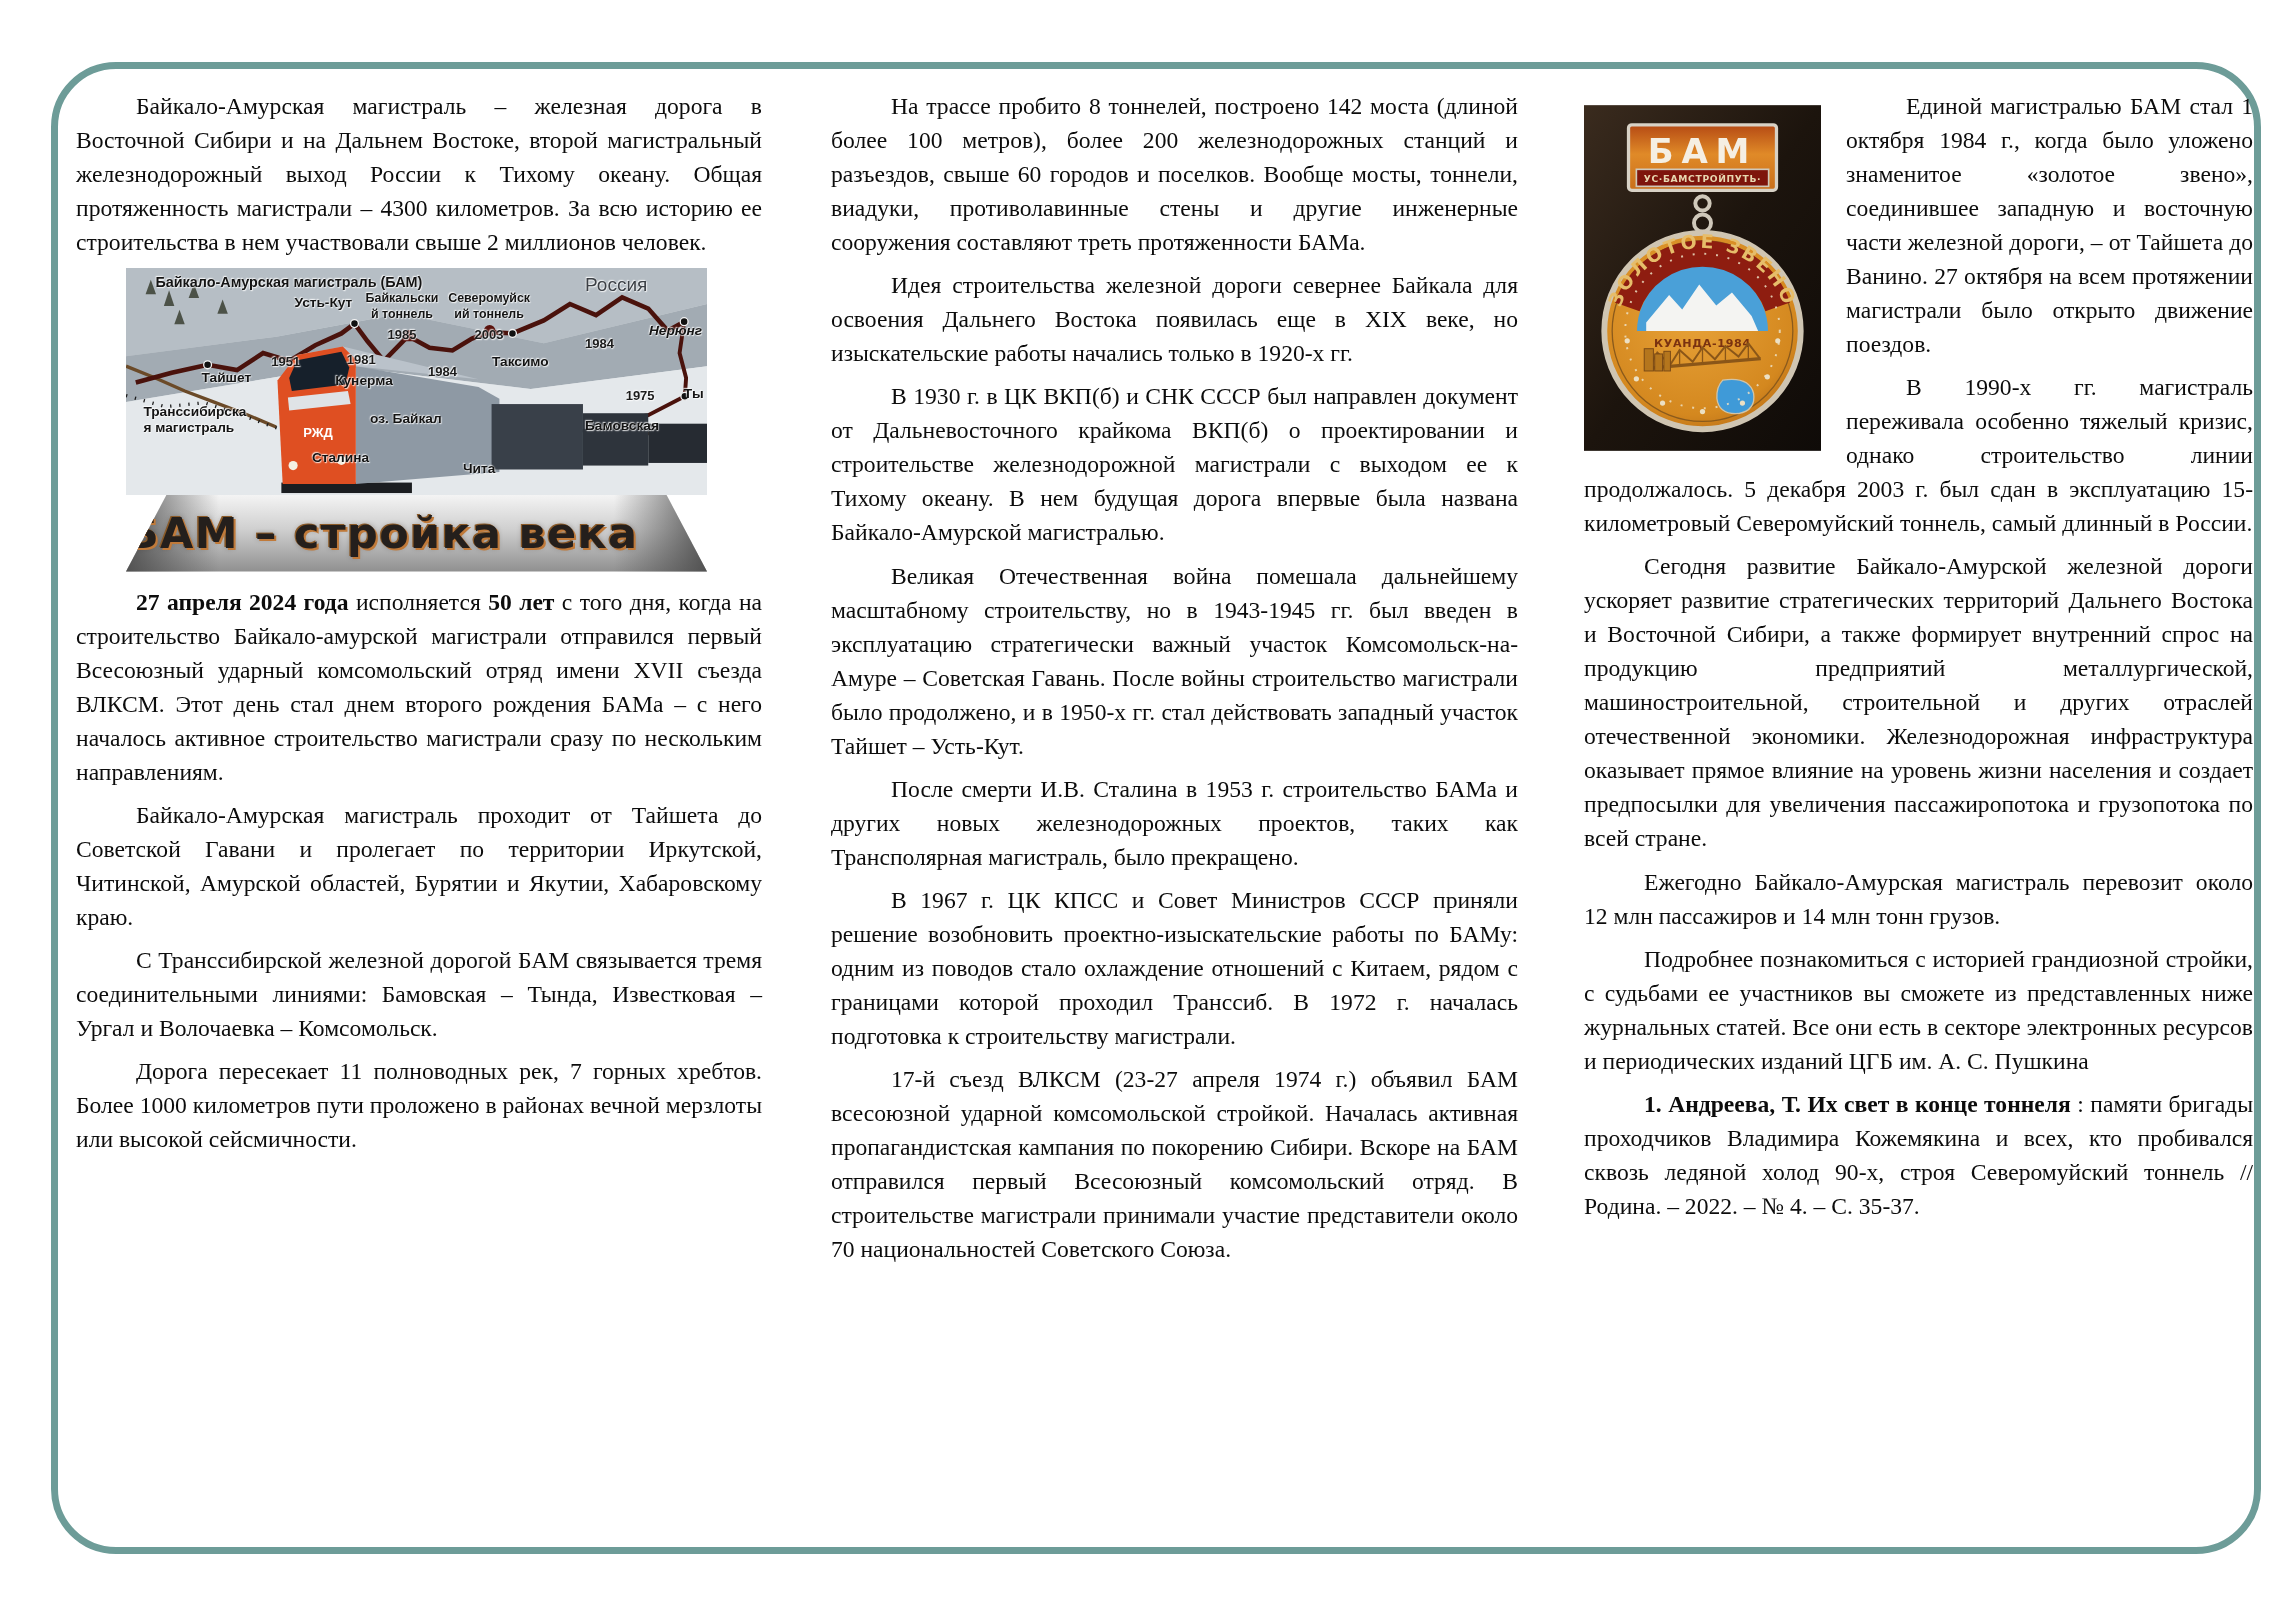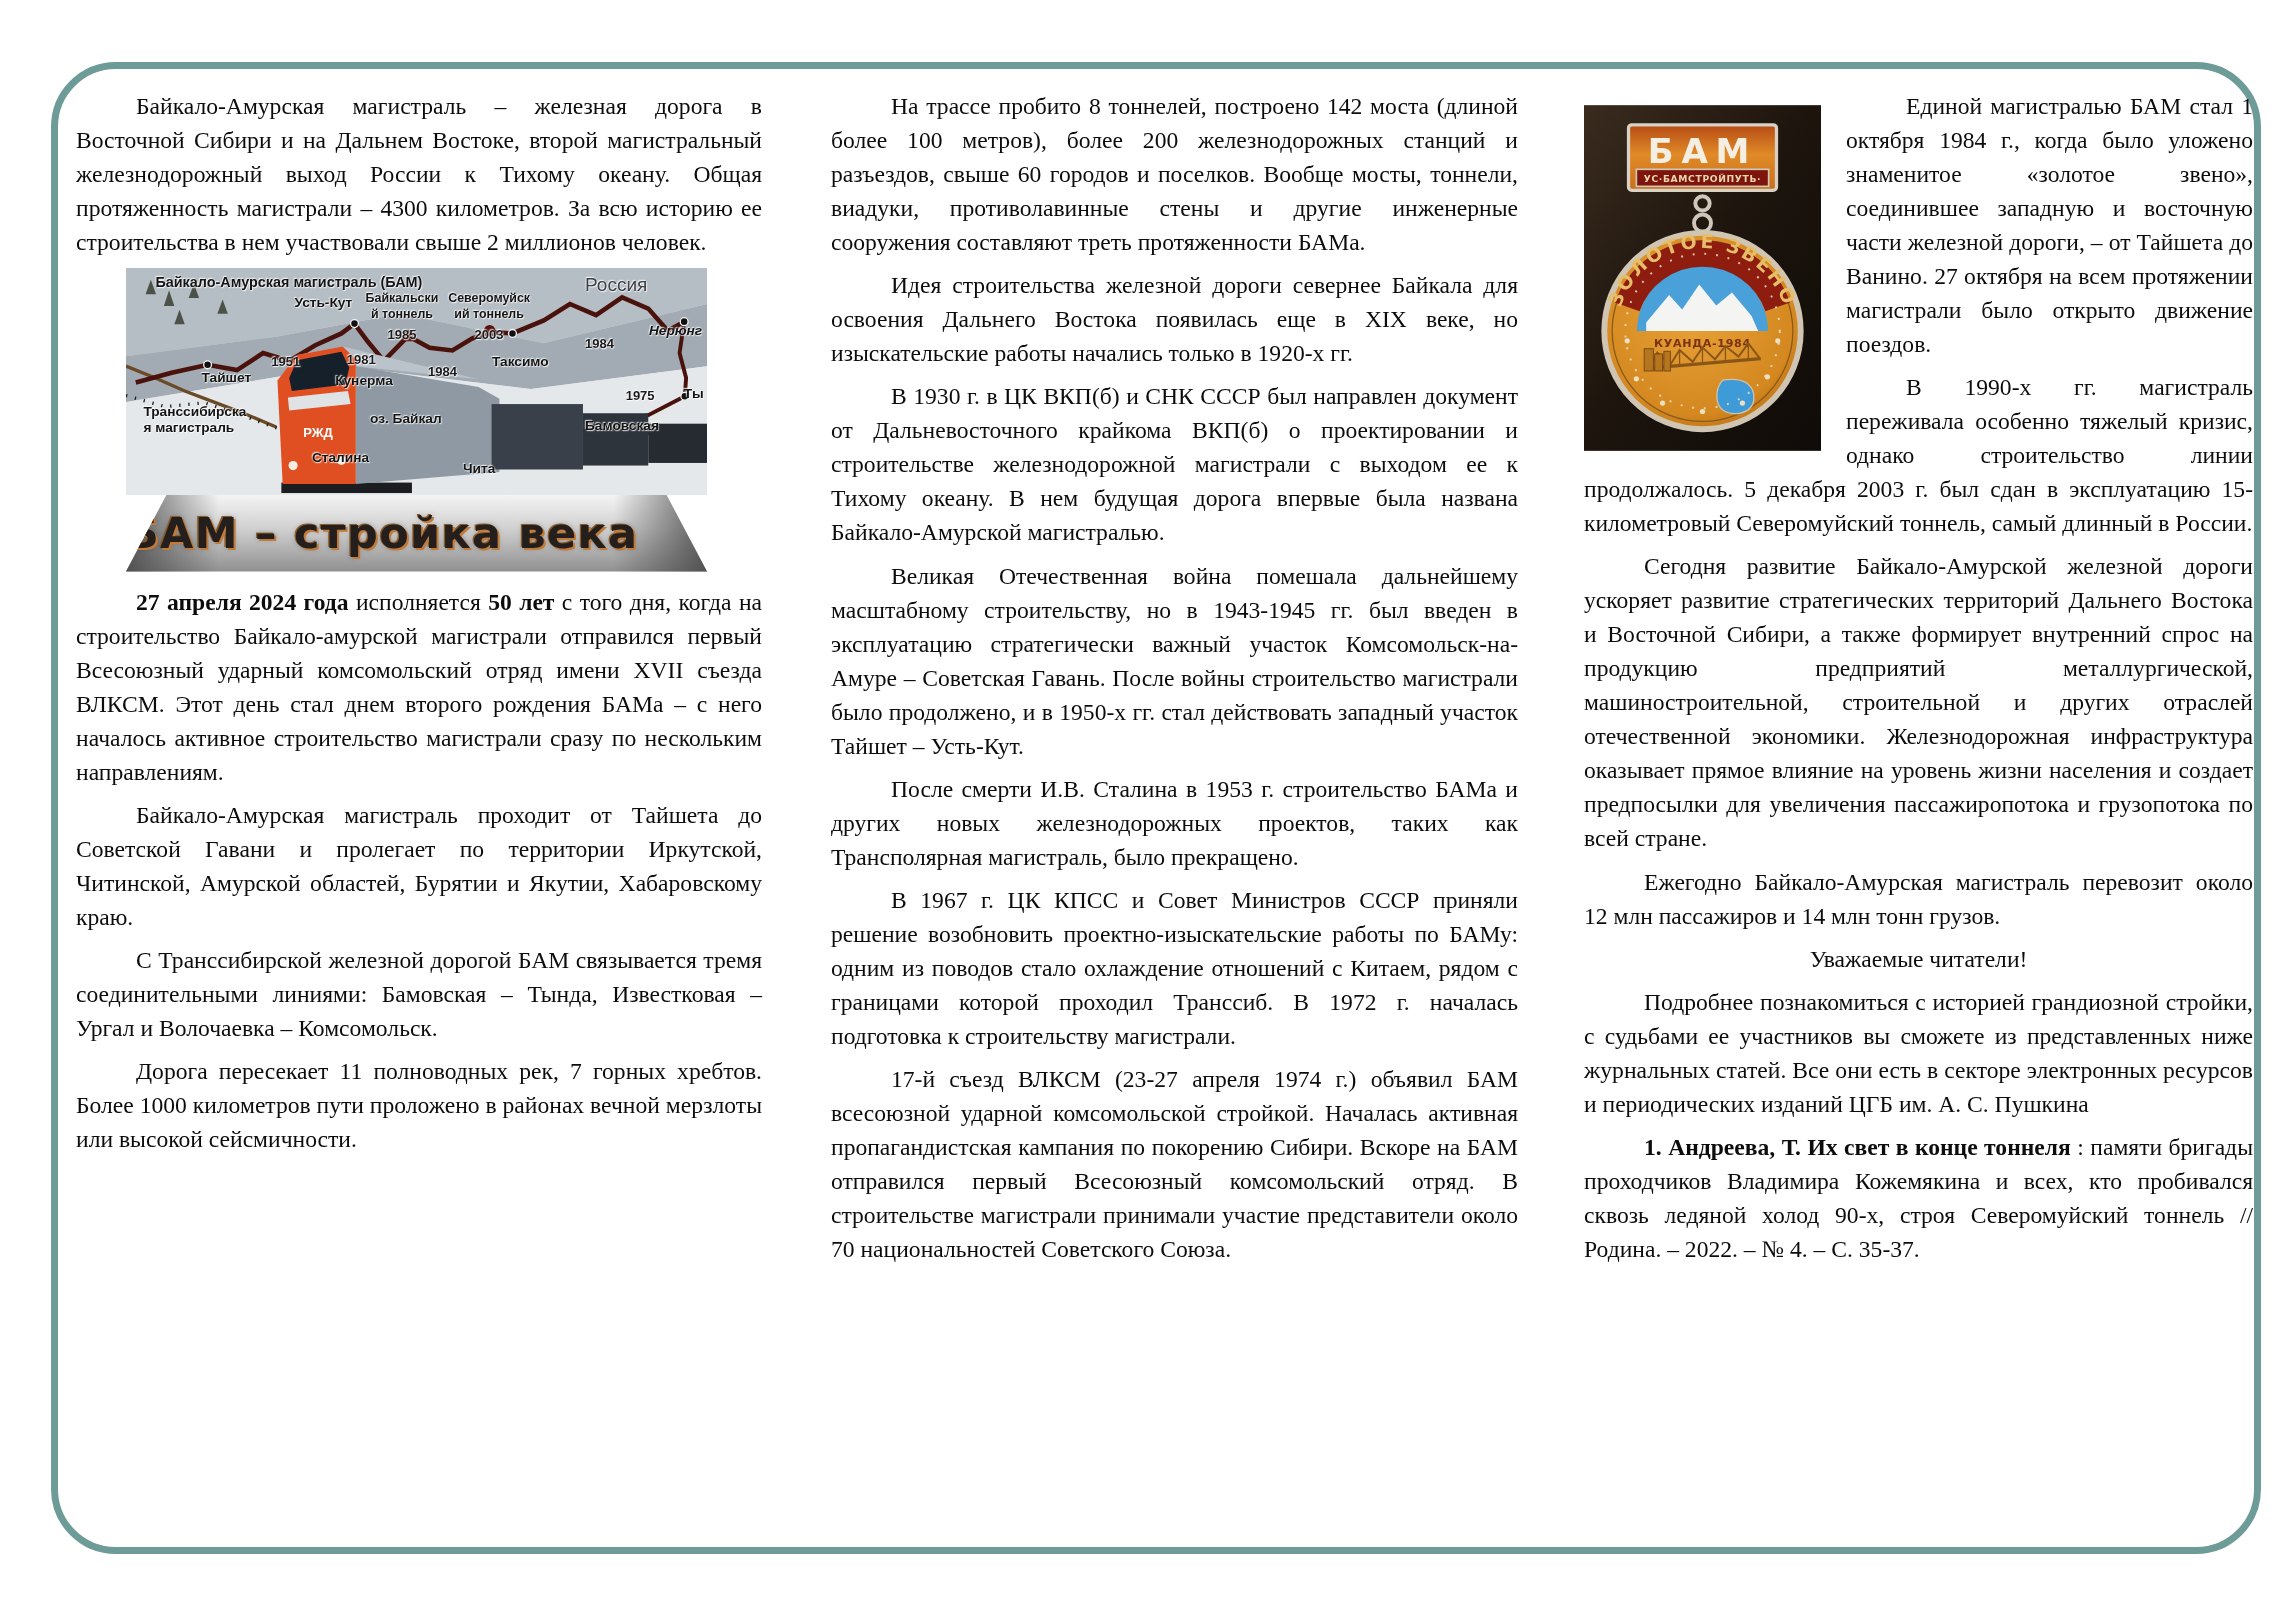--- a/index.html
+++ b/index.html
@@ -224,18 +224,17 @@
               <circle cx="296" cy="360" r="4"></circle>
           </g>
         </g>
       </svg>
     </div>
 
     <p class="para"><span>Единой магистралью БАМ стал 1 октября 1984 г., когда было уложено знаменитое «золотое звено», соединившее западную и восточную части железной дороги, – от Тайшета до Ванино. 27 октября на всем протяжении магистрали было открыто движение поездов.</span></p>
     <p class="para"><span>В 1990-х гг. магистраль переживала особенно тяжелый кризис, однако строительство линии продолжалось. 5 декабря 2003 г. был сдан в эксплуатацию 15-километровый Северомуйский тоннель, самый длинный в России.</span></p>
     <p class="para"><span>Сегодня развитие Байкало-Амурской железной дороги ускоряет развитие стратегических территорий Дальнего Востока и Восточной Сибири, а также формирует внутренний спрос на продукцию предприятий металлургической, машиностроительной, строительной и других отраслей отечественной экономики. Железнодорожная инфраструктура оказывает прямое влияние на уровень жизни населения и создает предпосылки для увеличения пассажиропотока и грузопотока по всей стране.</span></p>
     <p class="para"><span>Ежегодно Байкало-Амурская магистраль перевозит около 12 млн пассажиров и 14 млн тонн грузов.</span></p>
-    <p class="para reader-heading"><span>Уважаемые читатели!</span></p>
     <p class="para"><span>Подробнее познакомиться с историей грандиозной стройки, с судьбами ее участников вы сможете из представленных ниже журнальных статей. Все они есть в секторе электронных ресурсов и периодических изданий ЦГБ им. А. С. Пушкина</span></p>
     <p class="para"><b>1. Андреева, Т. Их свет в конце тоннеля</b><span> : памяти бригады проходчиков Владимира Кожемякина и всех, кто пробивался сквозь ледяной холод 90-х, строя Северомуйский тоннель // Родина. – 2022. – № 4. – С. 35-37.</span></p>
   </div>
 </div>
 
 
 </body></html>

